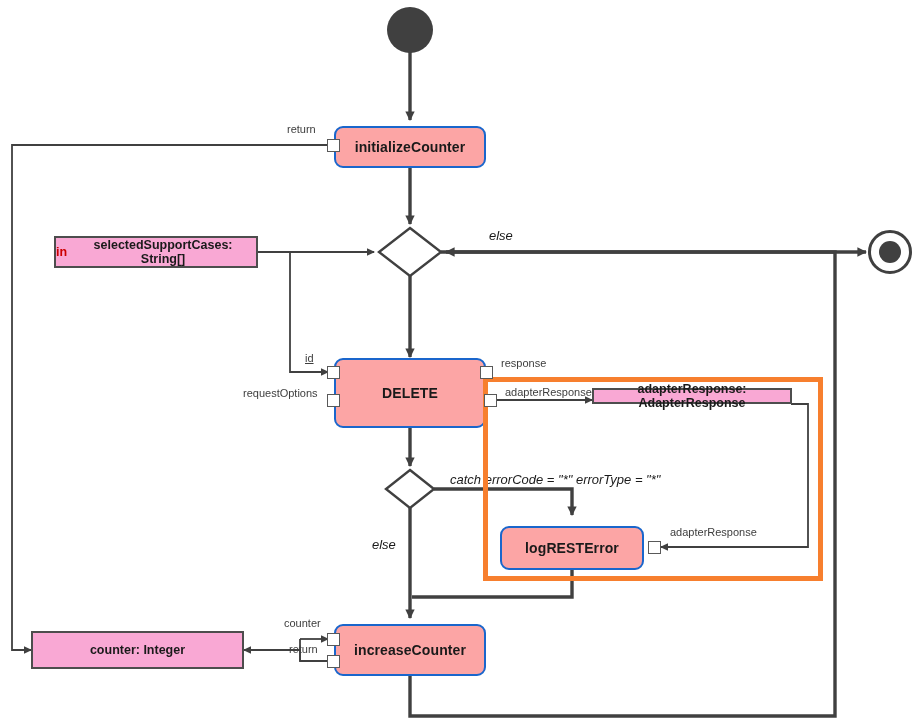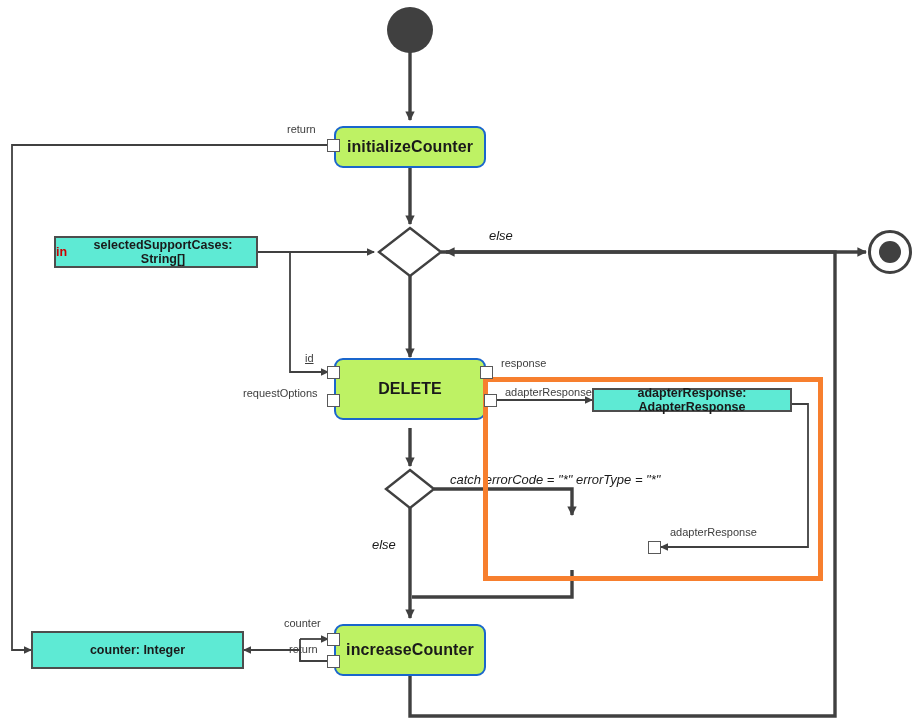--- a/index.html
+++ b/index.html
@@ -24,29 +24,29 @@
     position: absolute;
     box-sizing: border-box;
     display: flex;
     align-items: center;
     justify-content: center;
     text-align: center;
   }
   .action {
     border: 2px solid #1a66cc;
     border-radius: 9px;
-    background: #bef264;
-    font-size: 16px;
+    background: #fca5a5;
+    font-size: 14px;
     font-weight: bold;
     color: #1a1a1a;
     letter-spacing: .1px;
   }
   .objnode {
     border: 2px solid #4d4d4d;
-    background: #5eead4;
+    background: #f9a8d4;
     font-size: 12.5px;
     font-weight: bold;
     color: #1a1a1a;
   }
   .objnode .kw {
     color: #cc0000;
     margin-right: 3px;
   }
   .pin {
     position: absolute;
@@ -172,36 +172,39 @@
     <span>selectedSupportCases: String[]</span>
   </div>
 
   <div class="guard" style="left:489px; top:227px;">else</div>
 
 
   <div class="guard" style="left:450px; top:471px;">catch errorCode = "*" errorType = "*"</div>
 
   <div class="guard" style="left:372px; top:536px;">else</div>
 
-  <div class="node action" style="left:334px; top:358px; width:152px; height:62px;">
+  <div class="node action" style="left:334px; top:358px; width:152px; height:70px;">
     <span>DELETE</span>
   </div>
   <div class="pin" style="left:327px; top:366px;"></div>
   <div class="pinlabel" style="left:305px; top:352px;text-decoration:underline;">id</div>
   <div class="pin" style="left:327px; top:394px;"></div>
   <div class="pinlabel" style="left:243px; top:387px;">requestOptions</div>
   <div class="pin" style="left:480px; top:366px;"></div>
   <div class="pinlabel" style="left:501px; top:357px;">response</div>
   <div class="pin" style="left:484px; top:394px;"></div>
   <div class="pinlabel" style="left:505px; top:386px;">adapterResponse</div>
 
-  <div class="node objnode" style="left:592px; top:388px; width:200px; height:24px;">
+  <div class="node objnode" style="left:592px; top:388px; width:200px; height:16px;">
     <span>adapterResponse: AdapterResponse</span>
   </div>
 
+  <div class="node action" style="left:500px; top:526px; width:144px; height:44px;">
+    <span>logRESTError</span>
+  </div>
   <div class="pin" style="left:648px; top:541px;"></div>
   <div class="pinlabel" style="left:670px; top:526px;">adapterResponse</div>
 
   <div class="node objnode" style="left:31px; top:631px; width:213px; height:38px;">
     <span>counter: Integer</span>
   </div>
 
   <div class="node action" style="left:334px; top:624px; width:152px; height:52px;">
     <span>increaseCounter</span>
   </div>

